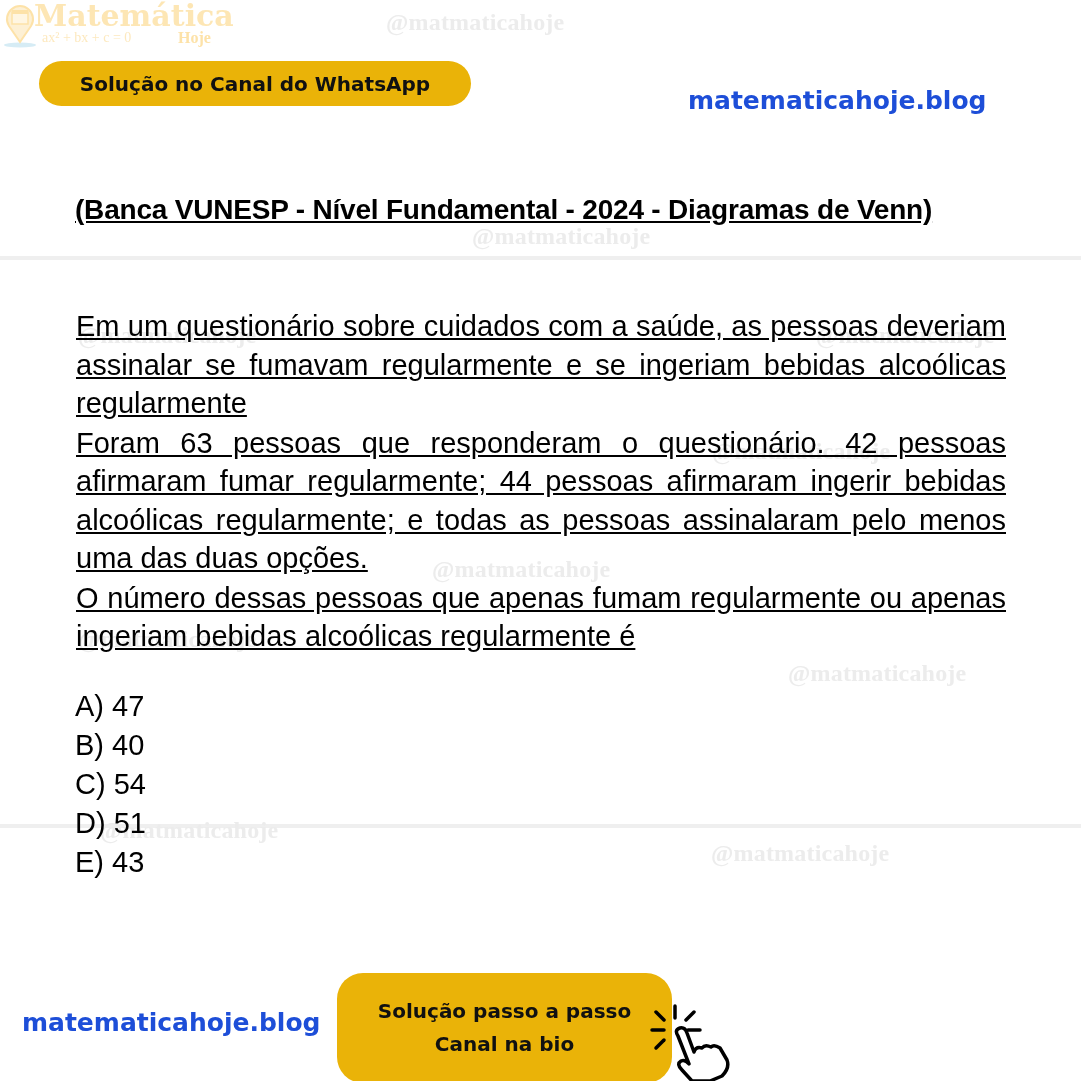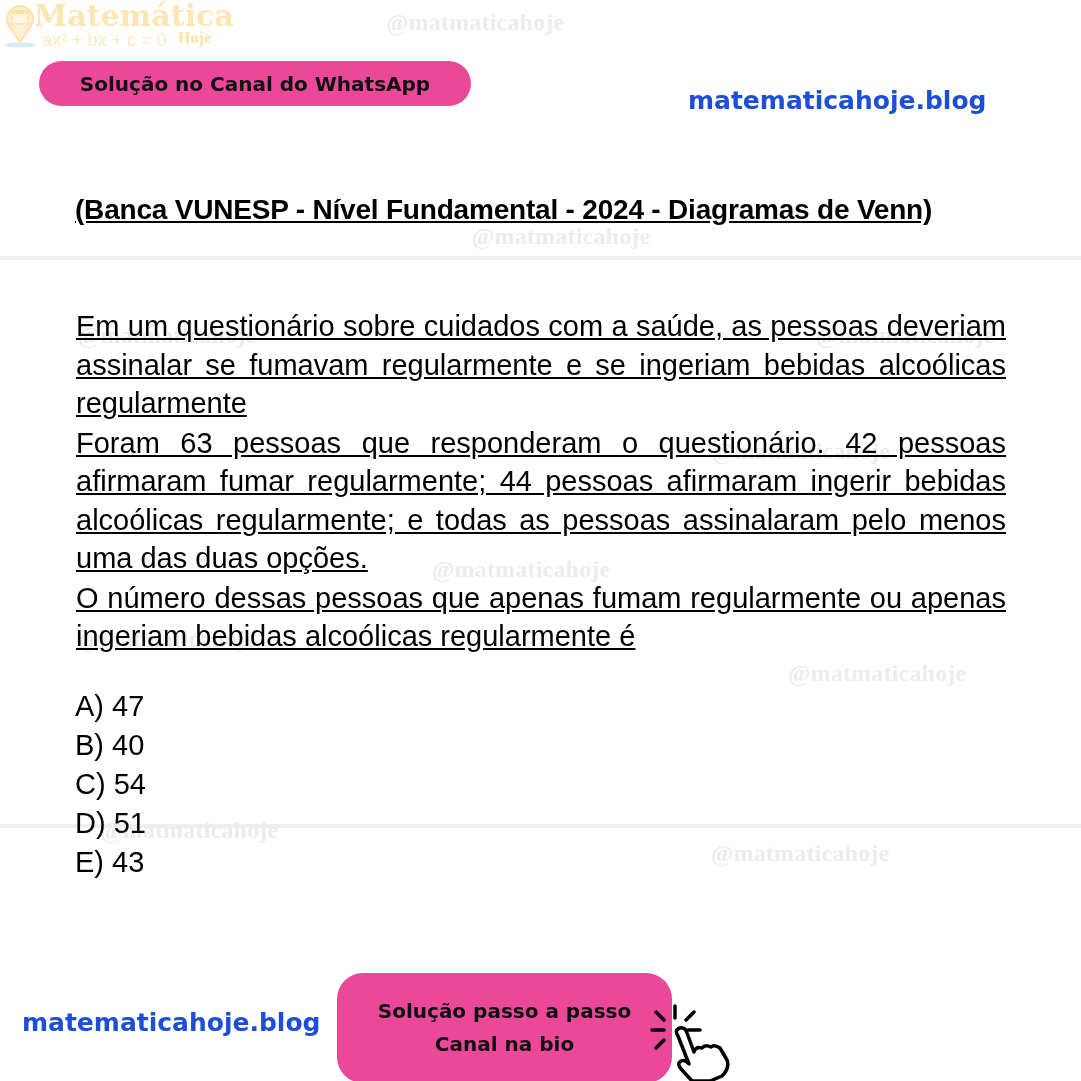--- a/index.html
+++ b/index.html
@@ -27,32 +27,32 @@
     
     .logo { position: absolute; left: 0; top: 0; width: 230px; height: 52px; }
     .logo-pin { position: absolute; left: 3px; top: 2px; width: 34px; height: 46px; }
     .logo-title {
       position: absolute; left: 34px; top: -2px;
       font-family: "DejaVu Serif", serif; font-weight: bold;
       font-size: 30px; color: #fde6b4; white-space: nowrap;
     }
     .logo-eq {
       position: absolute; left: 42px; top: 30px;
-      font-family: Liberation Sans, sans-serif; font-size: 18px;
+      font-family: Liberation Serif, serif; font-size: 14px;
       color: #fde9bf; white-space: nowrap;
     }
     .logo-hoje {
       position: absolute; left: 178px; top: 29px;
       font-family: Liberation Serif, serif; font-weight: bold;
       font-size: 16px; color: #fde2a8;
     }
 
     
     .pill {
-      position: absolute; background: #ec4899;
+      position: absolute; background: #eab308;
       display: flex; align-items: center; justify-content: center;
       font-family: "DejaVu Sans", sans-serif; font-weight: bold; color: #111;
       text-align: center;
     }
     .pill-top { left: 39px; top: 61px; width: 432px; height: 45px; border-radius: 23px; font-size: 20px; }
     .pill-bottom {
       left: 337px; top: 973px; width: 335px; height: 110px; border-radius: 26px;
       font-size: 20px; flex-direction: column; line-height: 33px;
     }
 

